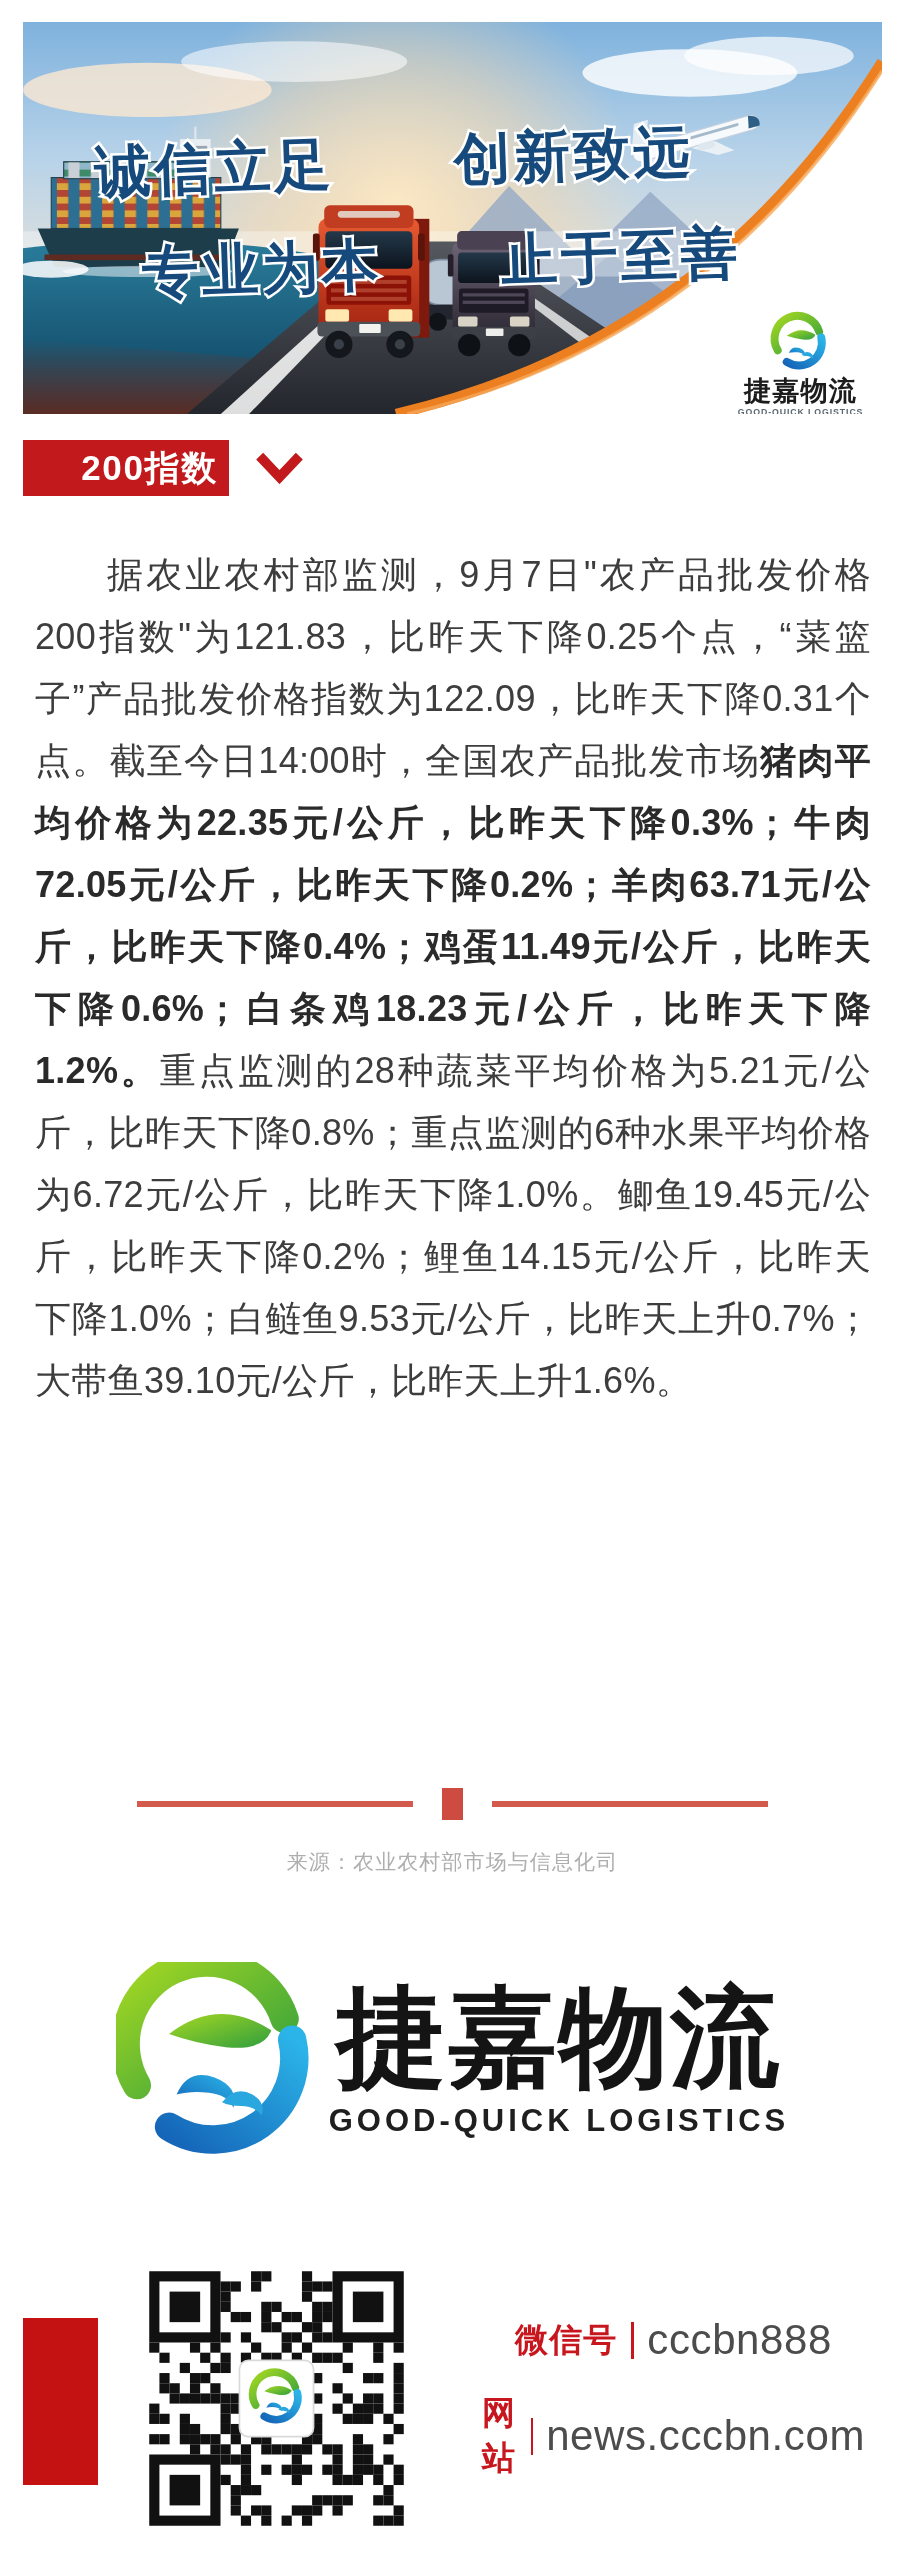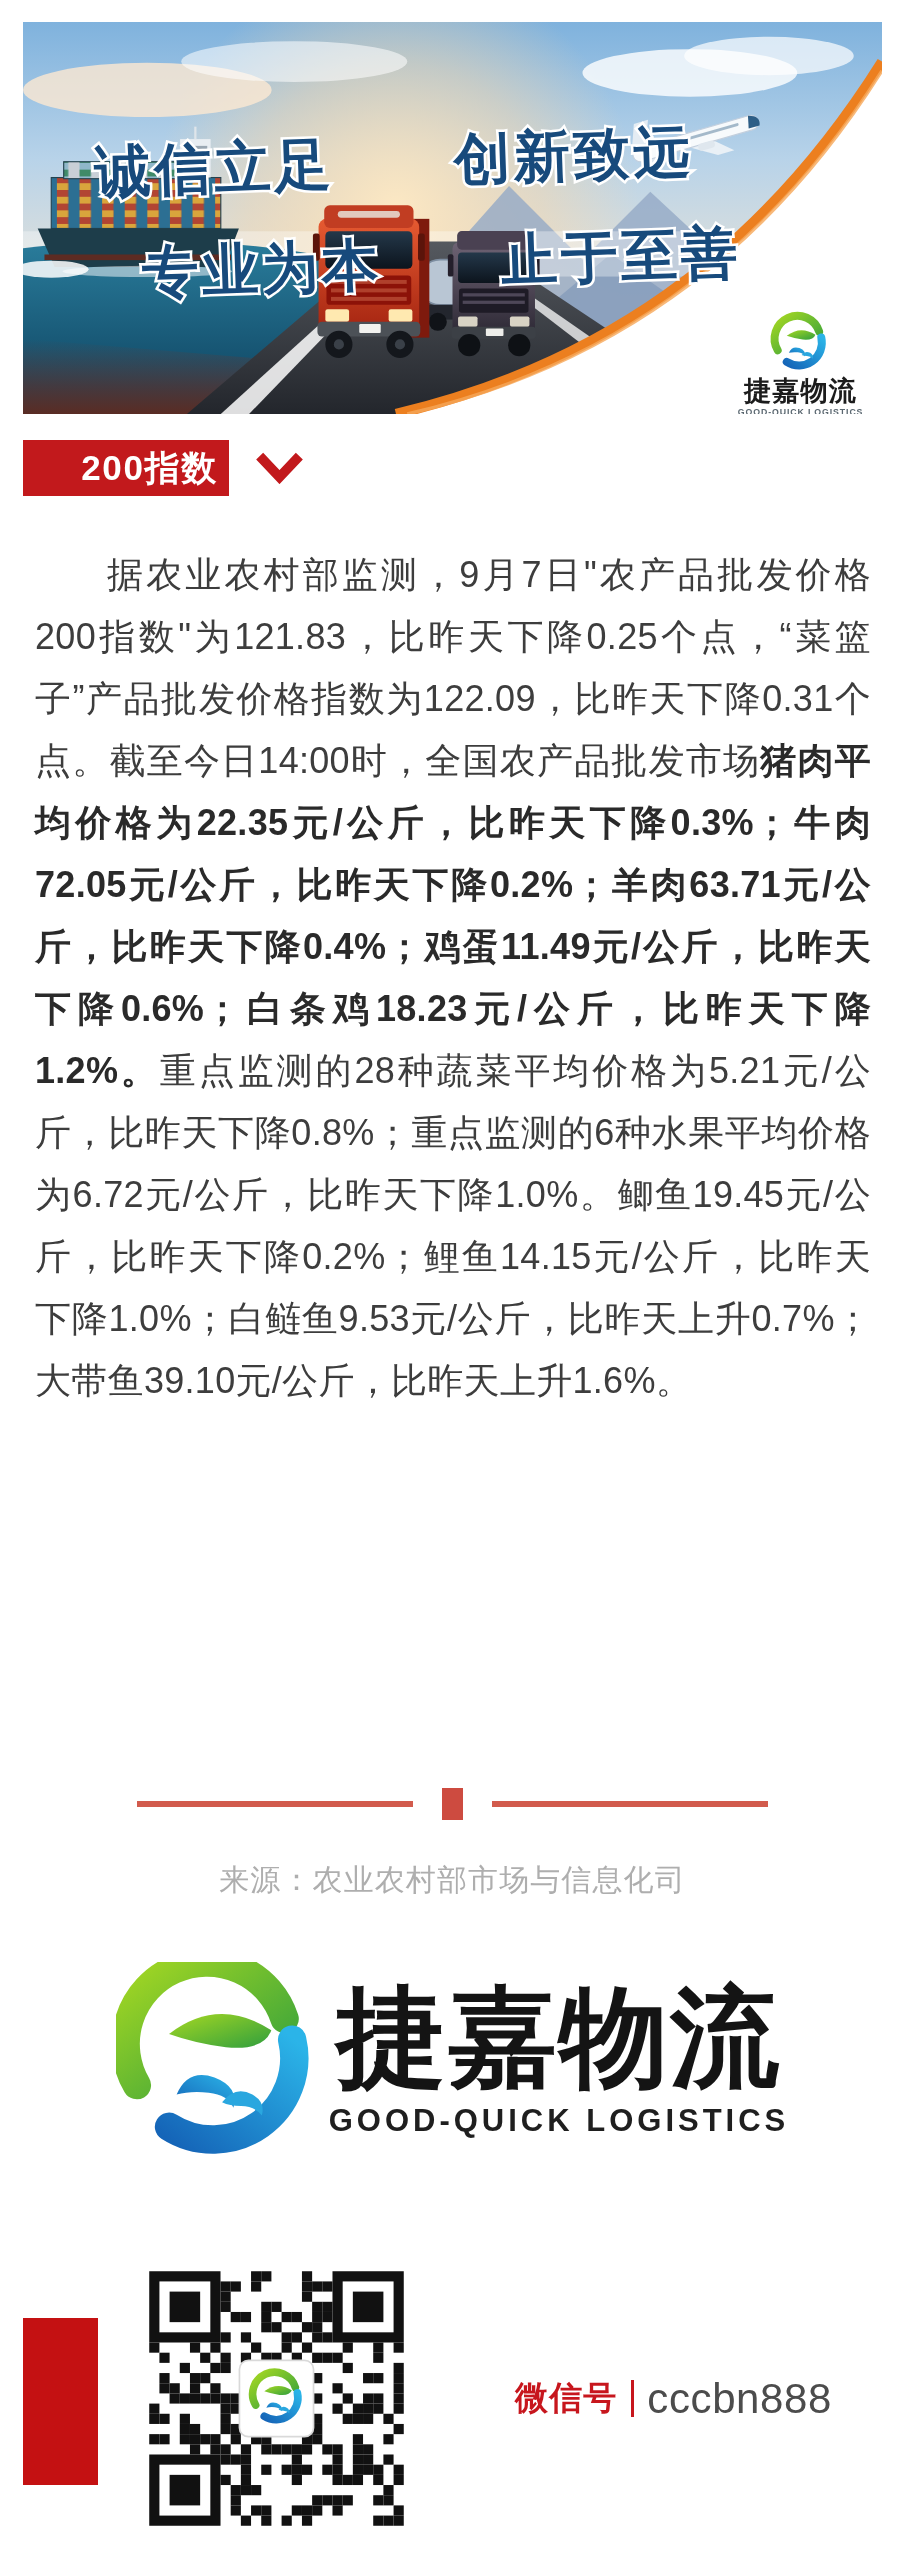--- a/index.html
+++ b/index.html
@@ -31,21 +31,21 @@
              text-align:justify; letter-spacing:0.3px; }
   .article p { margin:0; text-indent:2em; }
   .article .b { font-weight:bold; color:#2a2a2a; }
 
   
   .divider { position:absolute; left:0; top:1787px; width:905px; height:34px;
              display:flex; align-items:center; justify-content:center; gap:29px; }
   .divider .line { width:276px; height:5.1px; background:#d25b4d; }
   .divider .block { width:21.5px; height:32px; background:#cd4b40; }
   .source { position:absolute; left:0; top:1848px; width:905px; text-align:center;
-            font-size:30px; color:#aeaeae; letter-spacing:1.1px;margin-top:12px; }
+            font-size:21px; color:#aeaeae; letter-spacing:1.1px; }
 
   
   .biglogo { position:absolute; left:0; top:1962px; width:905px;
              display:flex; align-items:center; justify-content:center; gap:16px; }
   .biglogo .mark { width:197px; height:197px; }
   .biglogo .names { display:flex; flex-direction:column; align-items:center; }
   .biglogo .cn { font-size:109px; line-height:1.02; font-weight:bold; color:#141414; letter-spacing:2.3px; white-space:nowrap; }
   .biglogo .en { font-size:31px; font-weight:bold; color:#1f1f1f; letter-spacing:4px; margin-top:9px; white-space:nowrap; }
 
   
@@ -463,15 +463,20 @@
       <use href="#swirl-mark" transform="translate(232.5,232.5) scale(0.9)"></use>
     </g>
   </svg>
 
   <div class="contact-col">
     <div class="c-row">
       <span class="c-label">微信号</span>
       <span class="c-sep"></span>
       <span class="c-value">cccbn888</span>
     </div>
+    <div class="c-row">
+      <span class="c-label">网站</span>
+      <span class="c-sep"></span>
+      <span class="c-value">news.cccbn.com</span>
+    </div>
   </div>
 </div>
 
 
 </body></html>

